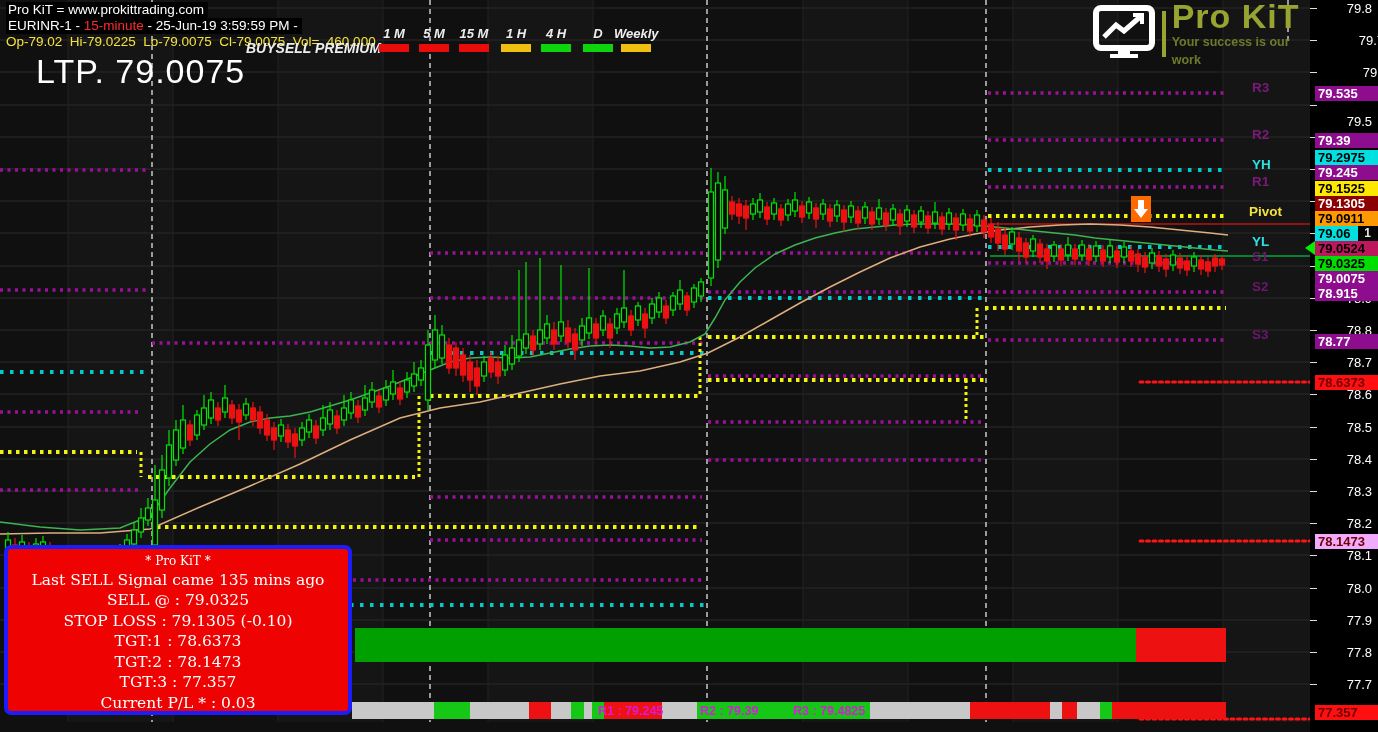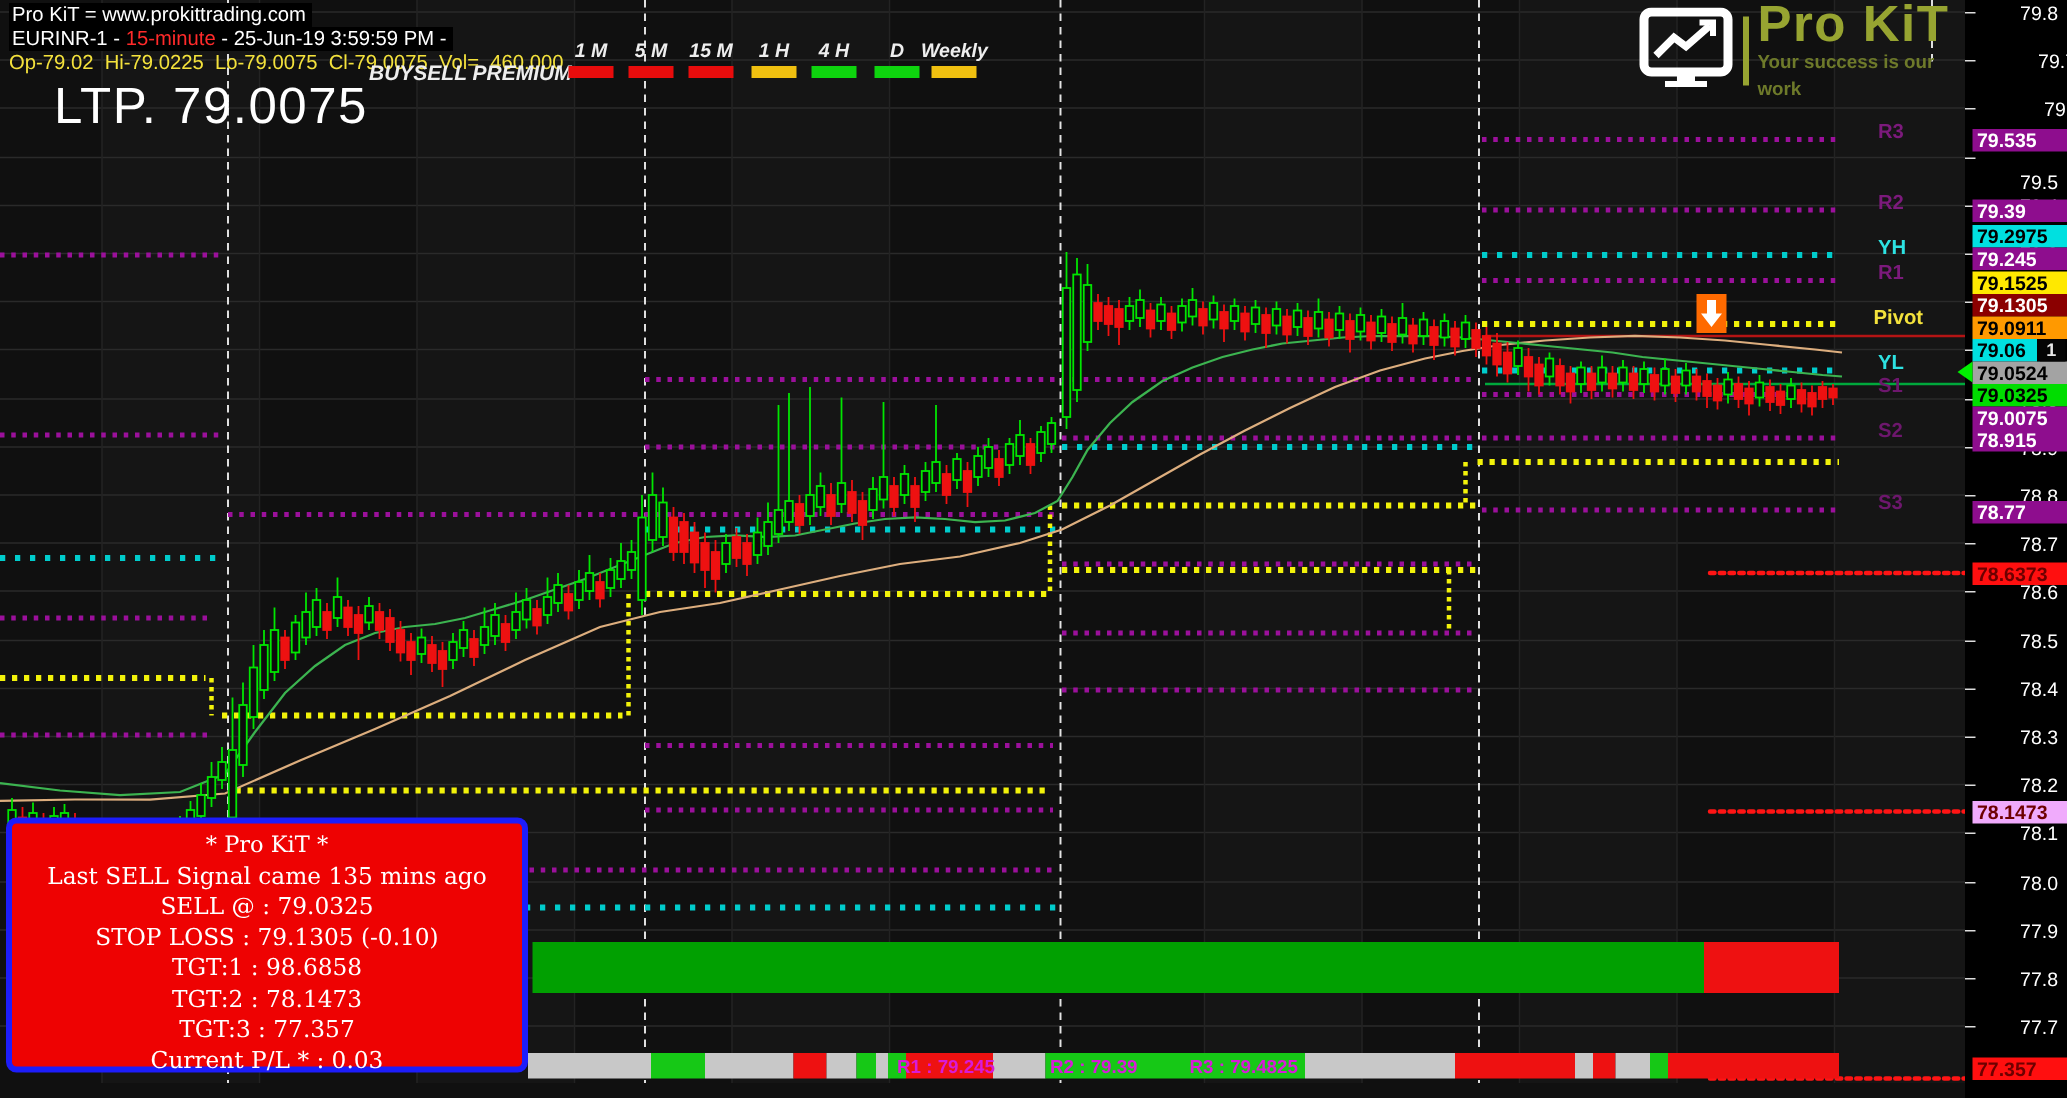--- a/index.html
+++ b/index.html
@@ -17,21 +17,21 @@
   .tfwrap .bar{display:block;height:8px;width:30px;margin:0 auto;}
   
   #logo{position:absolute;left:1092px;top:6px;width:218px;height:56px;z-index:30;display:flex;align-items:center;}
   #logo .ttl{color:#97a431;font-size:34px;font-weight:bold;line-height:30px;letter-spacing:1px;}
   #logo .tag{color:#6e7a2a;font-size:12.5px;font-weight:bold;margin-top:1px;}
   #logo .bar{width:4px;height:46px;background:#97a431;margin:0 6px 0 4px;}
   
   #sigbox{position:absolute;left:4px;top:545px;width:340px;height:158px;background:#ee0202;
           border:4px solid #1d1dfb;border-radius:7px;z-index:40;color:#fff;
           font-family:"DejaVu Serif",serif;text-align:center;padding-top:4px;}
-  #sigbox .t{font-size:15px;margin:1px 0 2px 0;text-align:center;}
+  #sigbox .t{font-size:12px;margin:1px 0 2px 0;text-align:center;}
   #sigbox .l{font-size:15.5px;margin:2.5px 0;}
   
   #axis{position:absolute;left:1310px;top:0;width:68px;height:732px;background:#000;z-index:10;}
   .tick{position:absolute;right:6px;color:#fff;font-size:13px;z-index:11;}
   .tickdash{position:absolute;left:0;width:7px;height:1px;background:#ddd;z-index:11;}
   .badge{position:absolute;left:1315px;width:61px;height:15px;font-size:13px;font-weight:bold;
          text-align:left;padding:0 0 0 3px;line-height:15px;z-index:20;}
   .badge.arrow::before{content:"";position:absolute;left:-10px;top:0;border-right:10px solid #00ef00;
          border-top:7.5px solid transparent;border-bottom:7.5px solid transparent;}
   .lvl{position:absolute;font-size:13.5px;font-weight:bold;z-index:15;}
@@ -565,21 +565,21 @@
   </div>
 
   <div id="axis"></div>
   <div id="chip1" style="top: 226px;">1</div>
 
   <div id="sigbox">
     <div class="t">* Pro KiT  *</div>
   <div class="l">Last SELL Signal came 135 mins ago</div>
       <div class="l">SELL @ : 79.0325</div>
       <div class="l">STOP LOSS : 79.1305 (-0.10)</div>
-      <div class="l">TGT:1 : 98.6858</div>
+      <div class="l">TGT:1 : 78.6373</div>
       <div class="l">TGT:2 : 78.1473</div>
       <div class="l">TGT:3 : 77.357</div>
       <div class="l">Current P/L * : 0.03</div>
     </div>
 
 <div class="tick" style="top: 1px; left: 1310px; width: 62px; text-align: right; padding-right: 6px; position: absolute;">79.8</div>
     <div class="tickdash" style="position: absolute; left: 1310px; top: 8px;"></div>
     <div class="tick" style="top: 33px; left: 1310px; width: 62px; text-align: right; padding-right: 6px; position: absolute; padding-left: 12px;">79.7</div>
     <div class="tickdash" style="position: absolute; left: 1310px; top: 40px;"></div>
     <div class="tick" style="top: 65px; left: 1310px; width: 62px; text-align: right; padding-right: 6px; position: absolute; padding-left: 16px;">79.6</div>
@@ -623,21 +623,21 @@
     <div class="tick" style="top: 677px; left: 1310px; width: 62px; text-align: right; padding-right: 6px; position: absolute;">77.7</div>
     <div class="tickdash" style="position: absolute; left: 1310px; top: 684px;"></div>
     <div class="badge" style="top: 86px; background: rgb(142, 13, 142); color: rgb(255, 255, 255);">79.535</div>
     <div class="badge" style="top: 133px; background: rgb(142, 13, 142); color: rgb(255, 255, 255);">79.39</div>
     <div class="badge" style="top: 150px; background: rgb(0, 224, 224); color: rgb(0, 0, 0);">79.2975</div>
     <div class="badge" style="top: 165px; background: rgb(142, 13, 142); color: rgb(255, 255, 255);">79.245</div>
     <div class="badge" style="top: 181px; background: rgb(255, 232, 0); color: rgb(0, 0, 0);">79.1525</div>
     <div class="badge" style="top: 196px; background: rgb(139, 0, 0); color: rgb(255, 255, 255);">79.1305</div>
     <div class="badge" style="top: 211px; background: rgb(255, 153, 0); color: #000000;">79.0911</div>
     <div class="badge" style="top: 226px; background: rgb(0, 224, 224); color: rgb(0, 0, 0); width: 42px;">79.06</div>
-    <div class="badge arrow" style="top: 241px; background: #a3a3a3; color: rgb(0, 0, 0);">79.0524</div>
+    <div class="badge arrow" style="top: 241px; background: #be185d; color: rgb(0, 0, 0);">79.0524</div>
     <div class="badge" style="top: 256px; background: rgb(0, 221, 0); color: rgb(0, 0, 0);">79.0325</div>
     <div class="badge" style="top: 271px; background: rgb(142, 13, 142); color: rgb(255, 255, 255);">79.0075</div>
     <div class="badge" style="top: 286px; background: rgb(142, 13, 142); color: rgb(255, 255, 255);">78.915</div>
     <div class="badge" style="top: 334px; background: rgb(142, 13, 142); color: rgb(255, 255, 255);">78.77</div>
     <div class="badge" style="top: 375px; background: rgb(255, 15, 15); color: rgb(109, 0, 0);">78.6373</div>
     <div class="badge" style="top: 534px; background: #f0abfc; color: rgb(109, 0, 0);">78.1473</div>
     <div class="badge" style="top: 705px; background: rgb(255, 15, 15); color: rgb(109, 0, 0);">77.357</div>
     <div class="lvl" style="left: 1252px; top: 80px; color: rgb(124, 26, 124);">R3</div>
     <div class="lvl" style="left: 1252px; top: 127px; color: rgb(124, 26, 124);">R2</div>
     <div class="lvl" style="left: 1252px; top: 157px; color: rgb(45, 226, 226);">YH</div>

